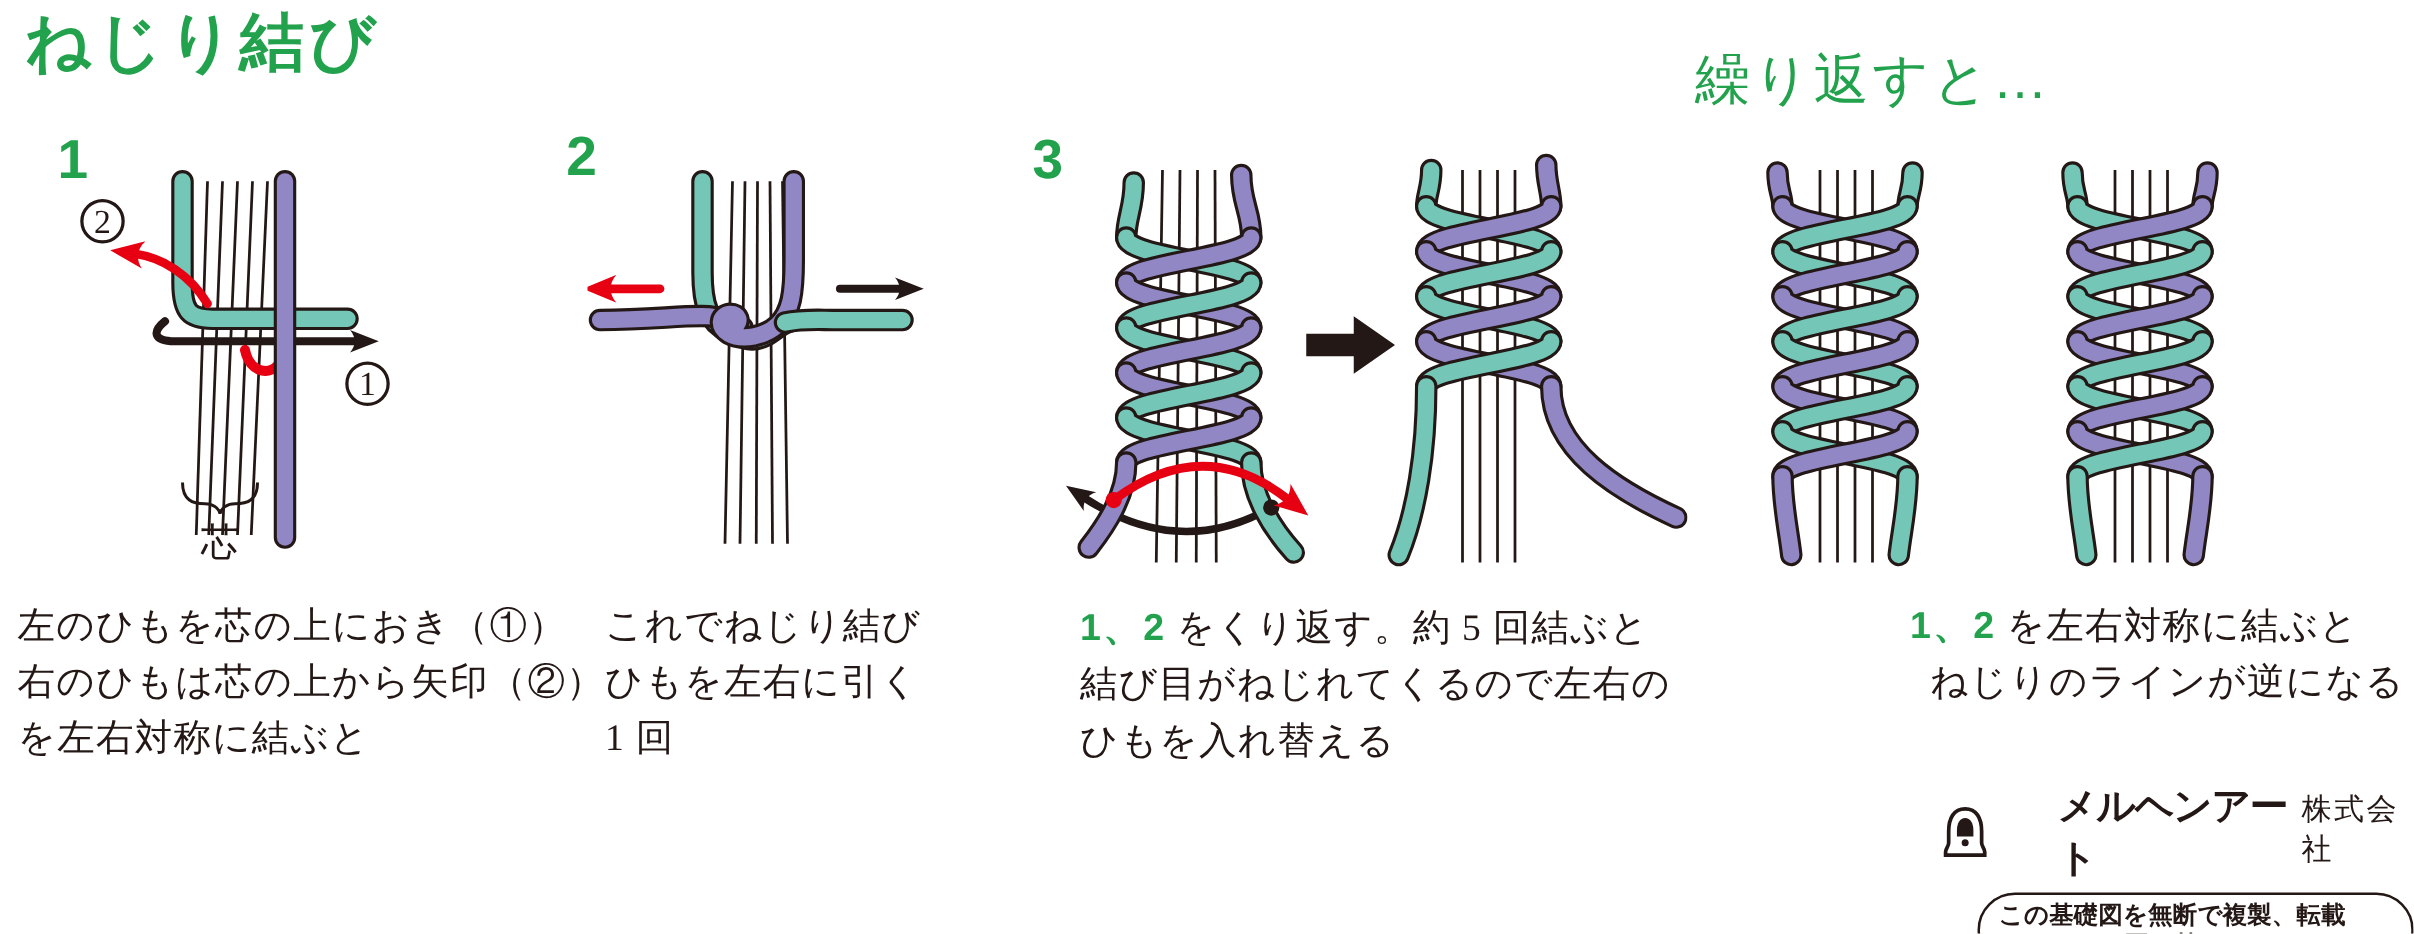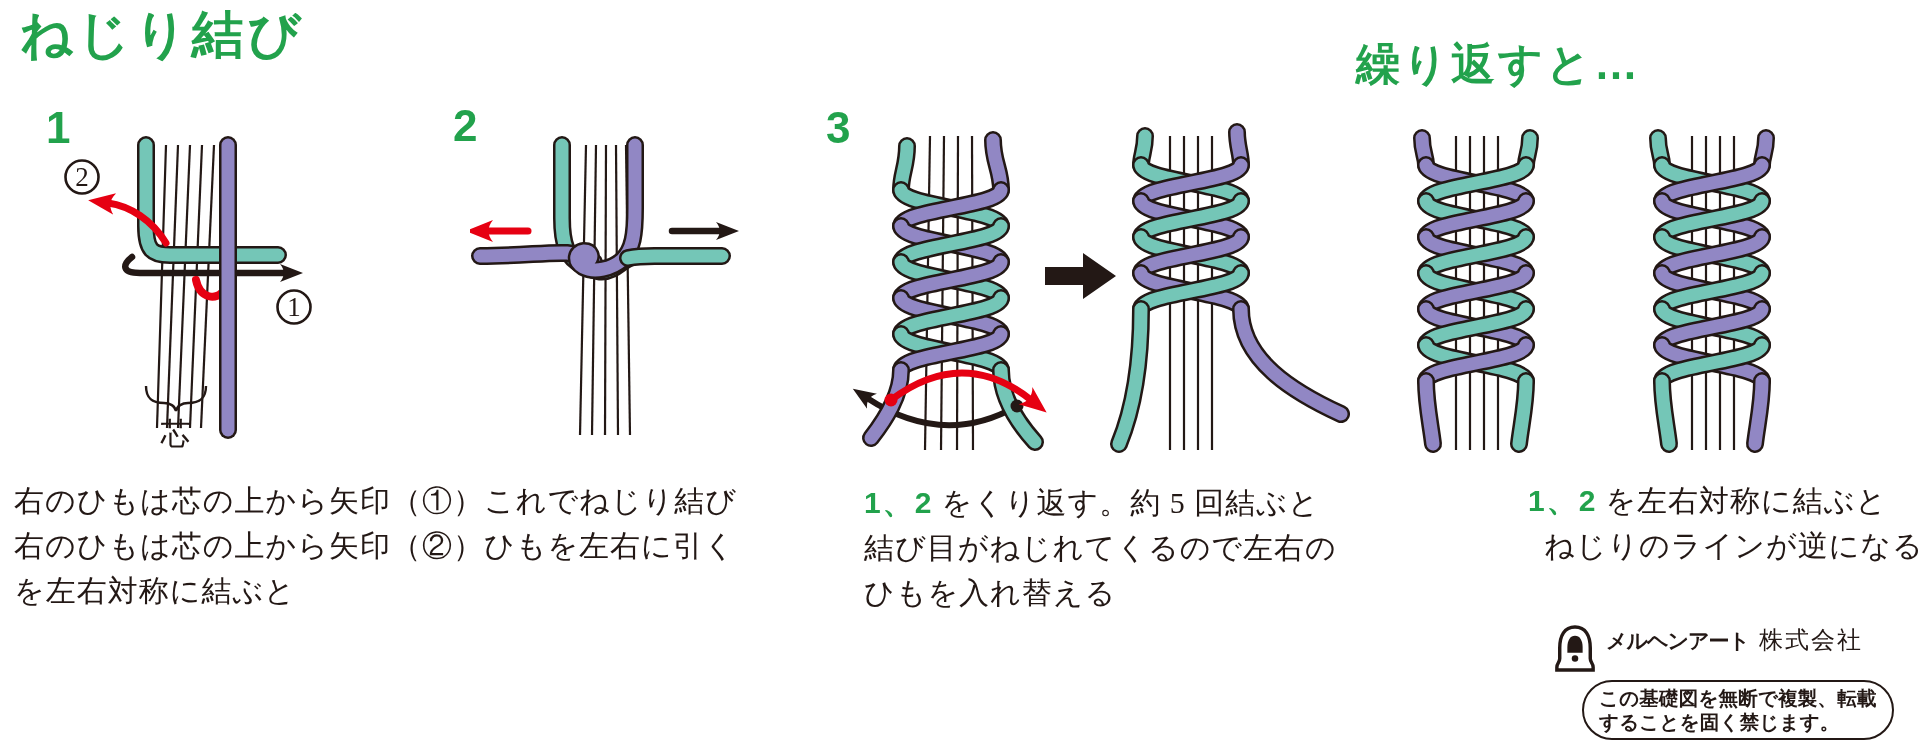--- a/index.html
+++ b/index.html
@@ -1,36 +1,36 @@
 <!DOCTYPE html>
 <html style="--green: #22A24C; --teal: #74C6B7; --purple: #9187C4; --dark: #231815; --red: #E60012; --white: #ffffff;"><head>
 <meta charset="utf-8">
 <style>
   html,body{margin:0;padding:0;background:#fff;}
   #canvas{position:relative;width:1931px;height:747px;background:var(--white);overflow:hidden;
           font-family:"Liberation Sans","DejaVu Sans",sans-serif;color:var(--dark);}
   .abs{position:absolute;}
   .h1{left:20px;top:6px;font-size:52px;font-weight:800;color:var(--green);letter-spacing:4px;line-height:1.1;}
-  .h2{left:1356px;top:40px;font-size:44px;font-weight:700;color:var(--green);letter-spacing:3px;line-height:1.1;}
+  .h2{left:1356px;top:40px;font-size:44px;font-weight:400;color:var(--green);letter-spacing:3px;line-height:1.1;}
   .stepnum{font-size:44px;font-weight:800;color:var(--green);line-height:1;}
   .cap{font-family:"Liberation Serif","DejaVu Serif",serif;font-size:30px;line-height:45px;
        color:var(--dark);letter-spacing:1px;white-space:nowrap;}
   .gnum{font-family:"Liberation Sans","DejaVu Sans",sans-serif;font-weight:700;color:var(--green);
         margin-right:8px;letter-spacing:2px;}
   .indent{margin-left:16px;}
   .ink{fill:var(--dark);}
   .stroke-ink{stroke:var(--dark);fill:none;}
   .fill-red{fill:var(--red);}
   .arrow-red{stroke:var(--red);fill:none;}
   .arrow-ink{stroke:var(--dark);fill:none;}
   .circ{fill:#ffffff;stroke:var(--dark);stroke-width:2.6;}
   .circ-txt{font-family:"Liberation Serif","DejaVu Serif",serif;font-size:27px;fill:var(--dark);text-anchor:middle;}
   .shin{font-family:"Liberation Serif","DejaVu Serif",serif;font-size:31px;fill:var(--dark);text-anchor:middle;}
   .footer-line{display:flex;align-items:baseline;gap:10px;}
-  .company{font-size:21px;font-weight:600;letter-spacing:-1px;}
+  .company{font-size:31px;font-weight:600;letter-spacing:-1px;margin-left:46px;}
   .suffix{font-size:24px;font-weight:400;letter-spacing:2px;}
   .notice{border:2.6px solid var(--dark);border-radius:30px;padding:4px 15px;
           font-size:19.5px;line-height:24px;letter-spacing:0.2px;font-weight:600;white-space:nowrap;}
 </style>
 </head>
 <body>
 
 <div id="canvas">
 
   <svg width="0" height="0" style="position:absolute" aria-hidden="true">
@@ -253,27 +253,28 @@
         <path d="M 372,235 C 372,251 272,255 272,271" fill="none" stroke="#231815" stroke-width="18" stroke-linecap="round"></path>
         <path d="M 372,235 C 372,251 272,255 272,271" fill="none" stroke="#74C6B7" stroke-width="13" stroke-linecap="round"></path>
         <path d="M 272,271 C 272,294 277,316 279,334" fill="none" stroke="#231815" stroke-width="18" stroke-linecap="round"></path>
         <path d="M 272,271 C 272,294 277,316 279,334" fill="none" stroke="#74C6B7" stroke-width="13" stroke-linecap="round"></path>
         <path d="M 372,271 C 372,294 367,316 365,334" fill="none" stroke="#231815" stroke-width="18" stroke-linecap="round"></path>
         <path d="M 372,271 C 372,294 367,316 365,334" fill="none" stroke="#9187C4" stroke-width="13" stroke-linecap="round"></path>
       </g>
   </svg>
 
   <div class="abs cap" style="left:14px;top:478px">
-    <div>右のひもは芯の上から矢印（①）</div>
+    <div>左のひもを芯の上におき（①）</div>
     <div>右のひもは芯の上から矢印（②）</div>
     <div>を左右対称に結ぶと</div>
   </div>
   <div class="abs cap" style="left:484px;top:478px">
     <div>これでねじり結び</div>
     <div>ひもを左右に引く</div>
+    <div>1 回</div>
   </div>
   <div class="abs cap" style="left:864px;top:480px">
     <div><span class="gnum">1、2</span><span>をくり返す。約 5 回結ぶと</span></div>
     <div>結び目がねじれてくるので左右の</div>
     <div>ひもを入れ替える</div>
   </div>
   <div class="abs cap" style="left:1528px;top:478px">
     <div><span class="gnum">1、2</span><span>を左右対称に結ぶと</span></div>
     <div class="indent">ねじりのラインが逆になる</div>
   </div>

